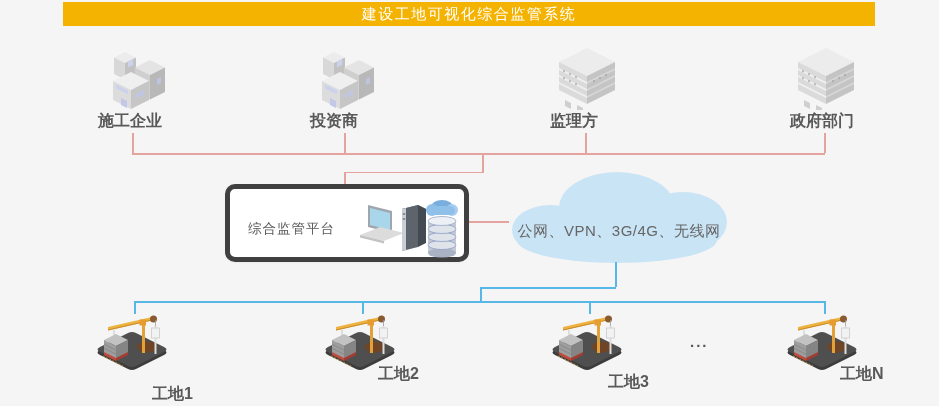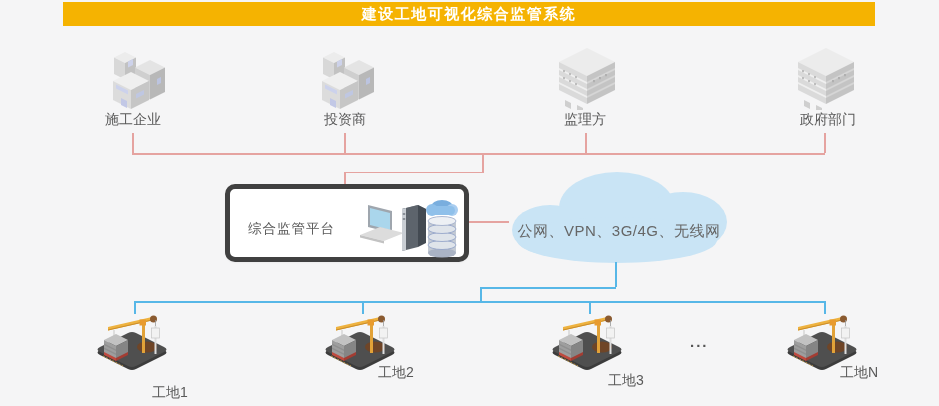--- a/index.html
+++ b/index.html
@@ -12,31 +12,31 @@
     font-family: "Liberation Sans", "DejaVu Sans", sans-serif;
     overflow: hidden;
   }
   .header-bar {
     position: absolute;
     left: 63px; top: 2px;
     width: 812px; height: 24px;
     background: #f5b301;
     color: #ffffff;
     font-size: 15px;
-    font-weight: bold;
+    font-weight: normal;
     letter-spacing: 1.5px;
     text-align: center;
     line-height: 24px;
   }
   .node-label {
     position: absolute;
-    font-size: 14px;
+    font-size: 16px;
     color: #595959;
-    text-align: center;
     white-space: nowrap;
+    font-weight: bold;
   }
   .icon-abs { position: absolute; line-height: 0; }
   .line { position: absolute; }
   .line.red { background: #e5a3a0; }
   .line.blue { background: #57b7e7; }
   .h { height: 1.5px; }
   .v { width: 1.5px; }
   .platform-box {
     position: absolute;
     left: 225px; top: 184px;

